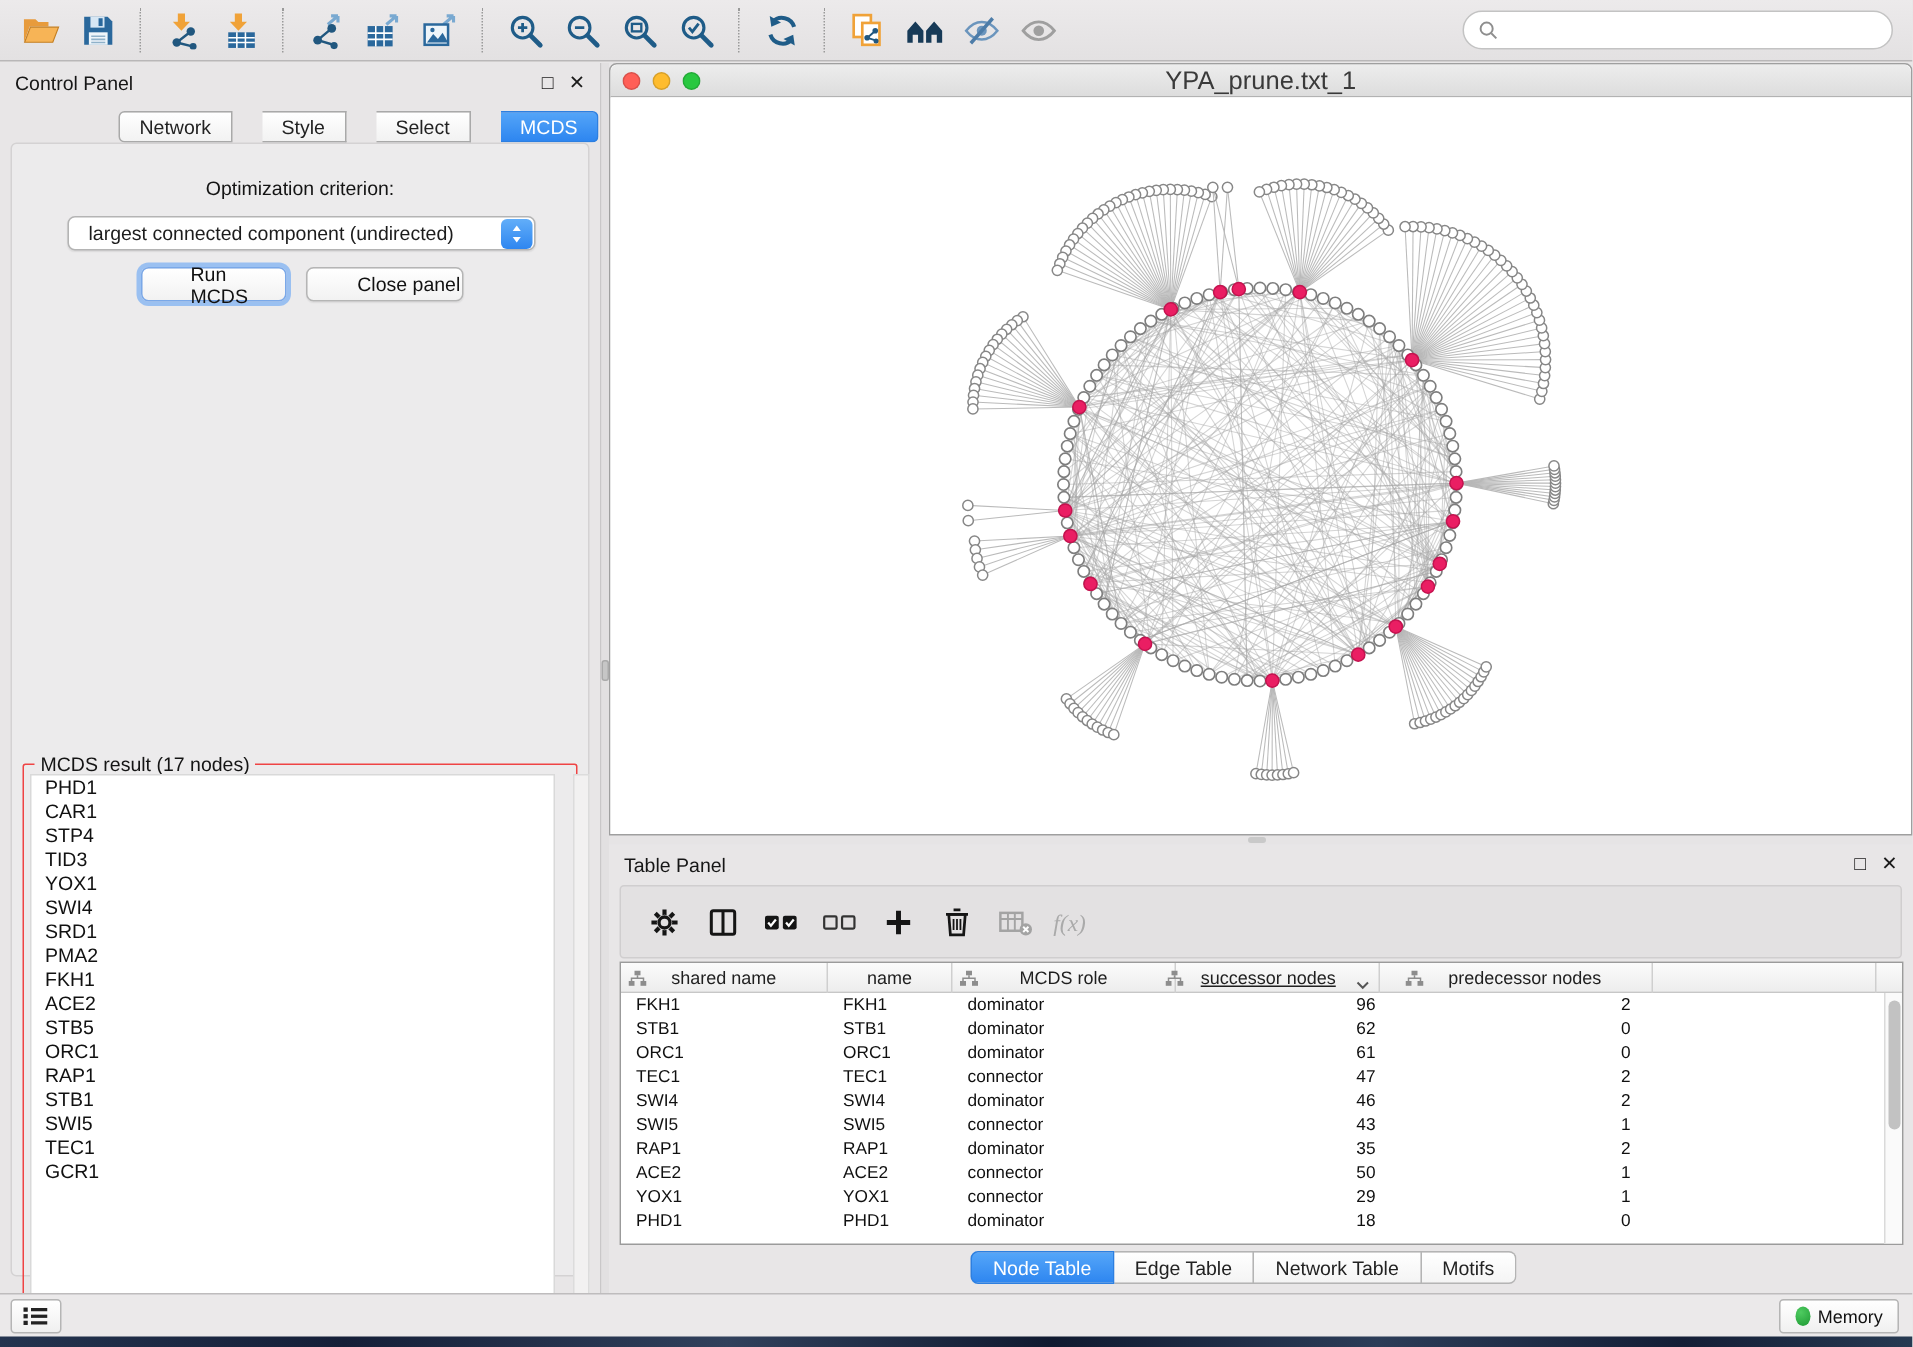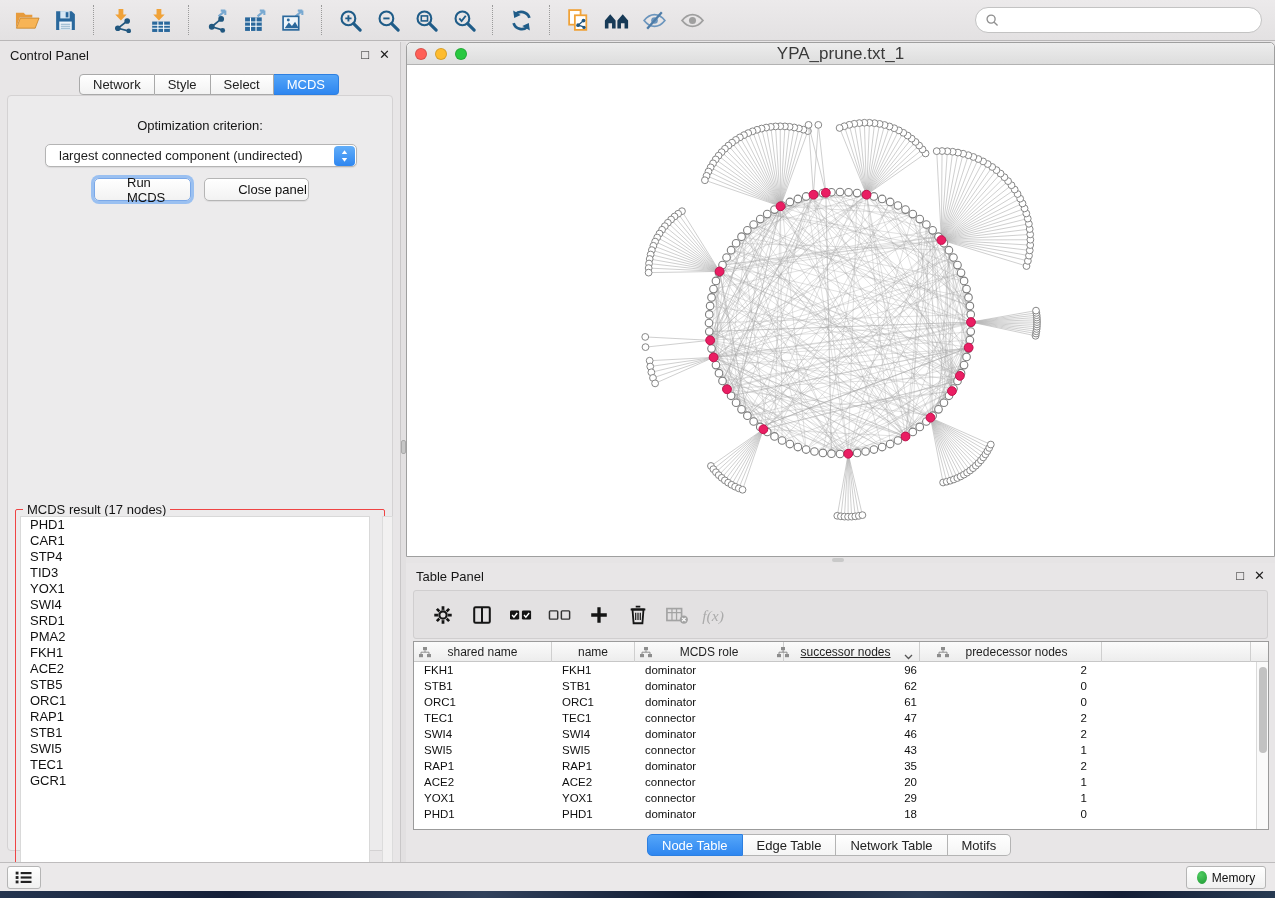--- a/index.html
+++ b/index.html
@@ -14,21 +14,21 @@
   .tb-sep { width:1px; height:30px; border-left:1px dotted #9a9a9a; margin:0 9px; }
   #search-wrap { position:absolute; right:13px; top:7px; width:287px; height:26px; background:#fff; border:1px solid #c3c3c3; border-radius:13px; display:flex; align-items:center; padding-left:9px; }
   #search-wrap svg { width:15px; height:15px; }
   #search-input { border:none; outline:none; flex:1; height:20px; font-size:13px; background:transparent; margin-left:5px; }
 
   
   #control-panel { left:0; top:42px; width:401px; height:820px; background:#e8e6e7; border-right:1px solid #c9c7c8; }
   .panel-head { height:26px; display:flex; align-items:center; padding:0 10px; font-size:13px; color:#161616; }
   .panel-head .spacer { flex:1; }
   .mini-ic { font-size:13px; font-weight:bold; color:#1a1a1a; margin-left:10px; line-height:14px; cursor:default; }
-  #cp-tabs { position:absolute; left:79px; top:32px; height:32px; display:flex; }
+  #cp-tabs { position:absolute; left:79px; top:32px; height:32px; display:flex;gap:20px; }
   .ctab { height:21px; padding:0 13px; display:flex; align-items:center; background:linear-gradient(#ffffff,#f2f2f2); border:1px solid #a9a9a9; border-left-width:0; font-size:13px; color:#222; cursor:default; }
   .ctab:first-child { border-left-width:1px; border-radius:4px 0 0 4px; }
   .ctab:last-child { border-radius:0 4px 4px 0; }
   .ctab.sel { background:linear-gradient(#54a5f8,#2e86f0); color:#fff; border-color:#2d7fe0; }
   #cp-body { position:absolute; left:7px; top:53px; width:386px; height:756px; background:#ecebec; border:1px solid #d4d2d3; border-radius:4px; }
   #opt-label { position:absolute; left:0; top:22px; width:100%; text-align:center; font-size:13px; color:#141414; }
   #combo { position:absolute; left:37px; top:48px; width:312px; height:23px; background:#fff; border:1px solid #b4b4b4; border-radius:5px; display:flex; align-items:center; font-size:13px; padding-left:13px; box-shadow:0 1px 1px rgba(0,0,0,.08); }
   #combo-step { position:absolute; right:1px; top:1px; width:21px; height:20px; background:linear-gradient(#62aef9,#2e86f0); border-radius:4px; display:flex; align-items:center; justify-content:center; }
   #combo-step svg { width:9px; height:14px; }
   .mac-btn { position:absolute; height:23px; background:linear-gradient(#ffffff,#f2f2f2); border:1px solid #b5b5b5; border-radius:5px; font-size:13px; color:#111; display:flex; align-items:center; justify-content:center; cursor:default; box-shadow:0 1px 1px rgba(0,0,0,.07);padding-left:32px; }
@@ -1271,21 +1271,21 @@
           <div class="t-cell" style="left: 0px; width: 138px; padding: 0px 0px 0px 10px;">RAP1</div>
           <div class="t-cell" style="left: 138px; width: 83px; padding: 0px 0px 0px 10px;">RAP1</div>
           <div class="t-cell" style="left: 221px; width: 149px; padding: 0px 0px 0px 10px;">dominator</div>
           <div class="t-cell num" style="left: 370px; width: 148px; padding: 0px 15px 0px 0px;">35</div>
           <div class="t-cell num" style="left: 518px; width: 170px; padding: 0px 15px 0px 0px;">2</div>
         </div>
         <div class="t-row">
           <div class="t-cell" style="left: 0px; width: 138px; padding: 0px 0px 0px 10px;">ACE2</div>
           <div class="t-cell" style="left: 138px; width: 83px; padding: 0px 0px 0px 10px;">ACE2</div>
           <div class="t-cell" style="left: 221px; width: 149px; padding: 0px 0px 0px 10px;">connector</div>
-          <div class="t-cell num" style="left: 370px; width: 148px; padding: 0px 15px 0px 0px;">20</div>
+          <div class="t-cell num" style="left: 370px; width: 148px; padding: 0px 15px 0px 0px;">50</div>
           <div class="t-cell num" style="left: 518px; width: 170px; padding: 0px 15px 0px 0px;">1</div>
         </div>
         <div class="t-row">
           <div class="t-cell" style="left: 0px; width: 138px; padding: 0px 0px 0px 10px;">YOX1</div>
           <div class="t-cell" style="left: 138px; width: 83px; padding: 0px 0px 0px 10px;">YOX1</div>
           <div class="t-cell" style="left: 221px; width: 149px; padding: 0px 0px 0px 10px;">connector</div>
           <div class="t-cell num" style="left: 370px; width: 148px; padding: 0px 15px 0px 0px;">29</div>
           <div class="t-cell num" style="left: 518px; width: 170px; padding: 0px 15px 0px 0px;">1</div>
         </div>
         <div class="t-row">

